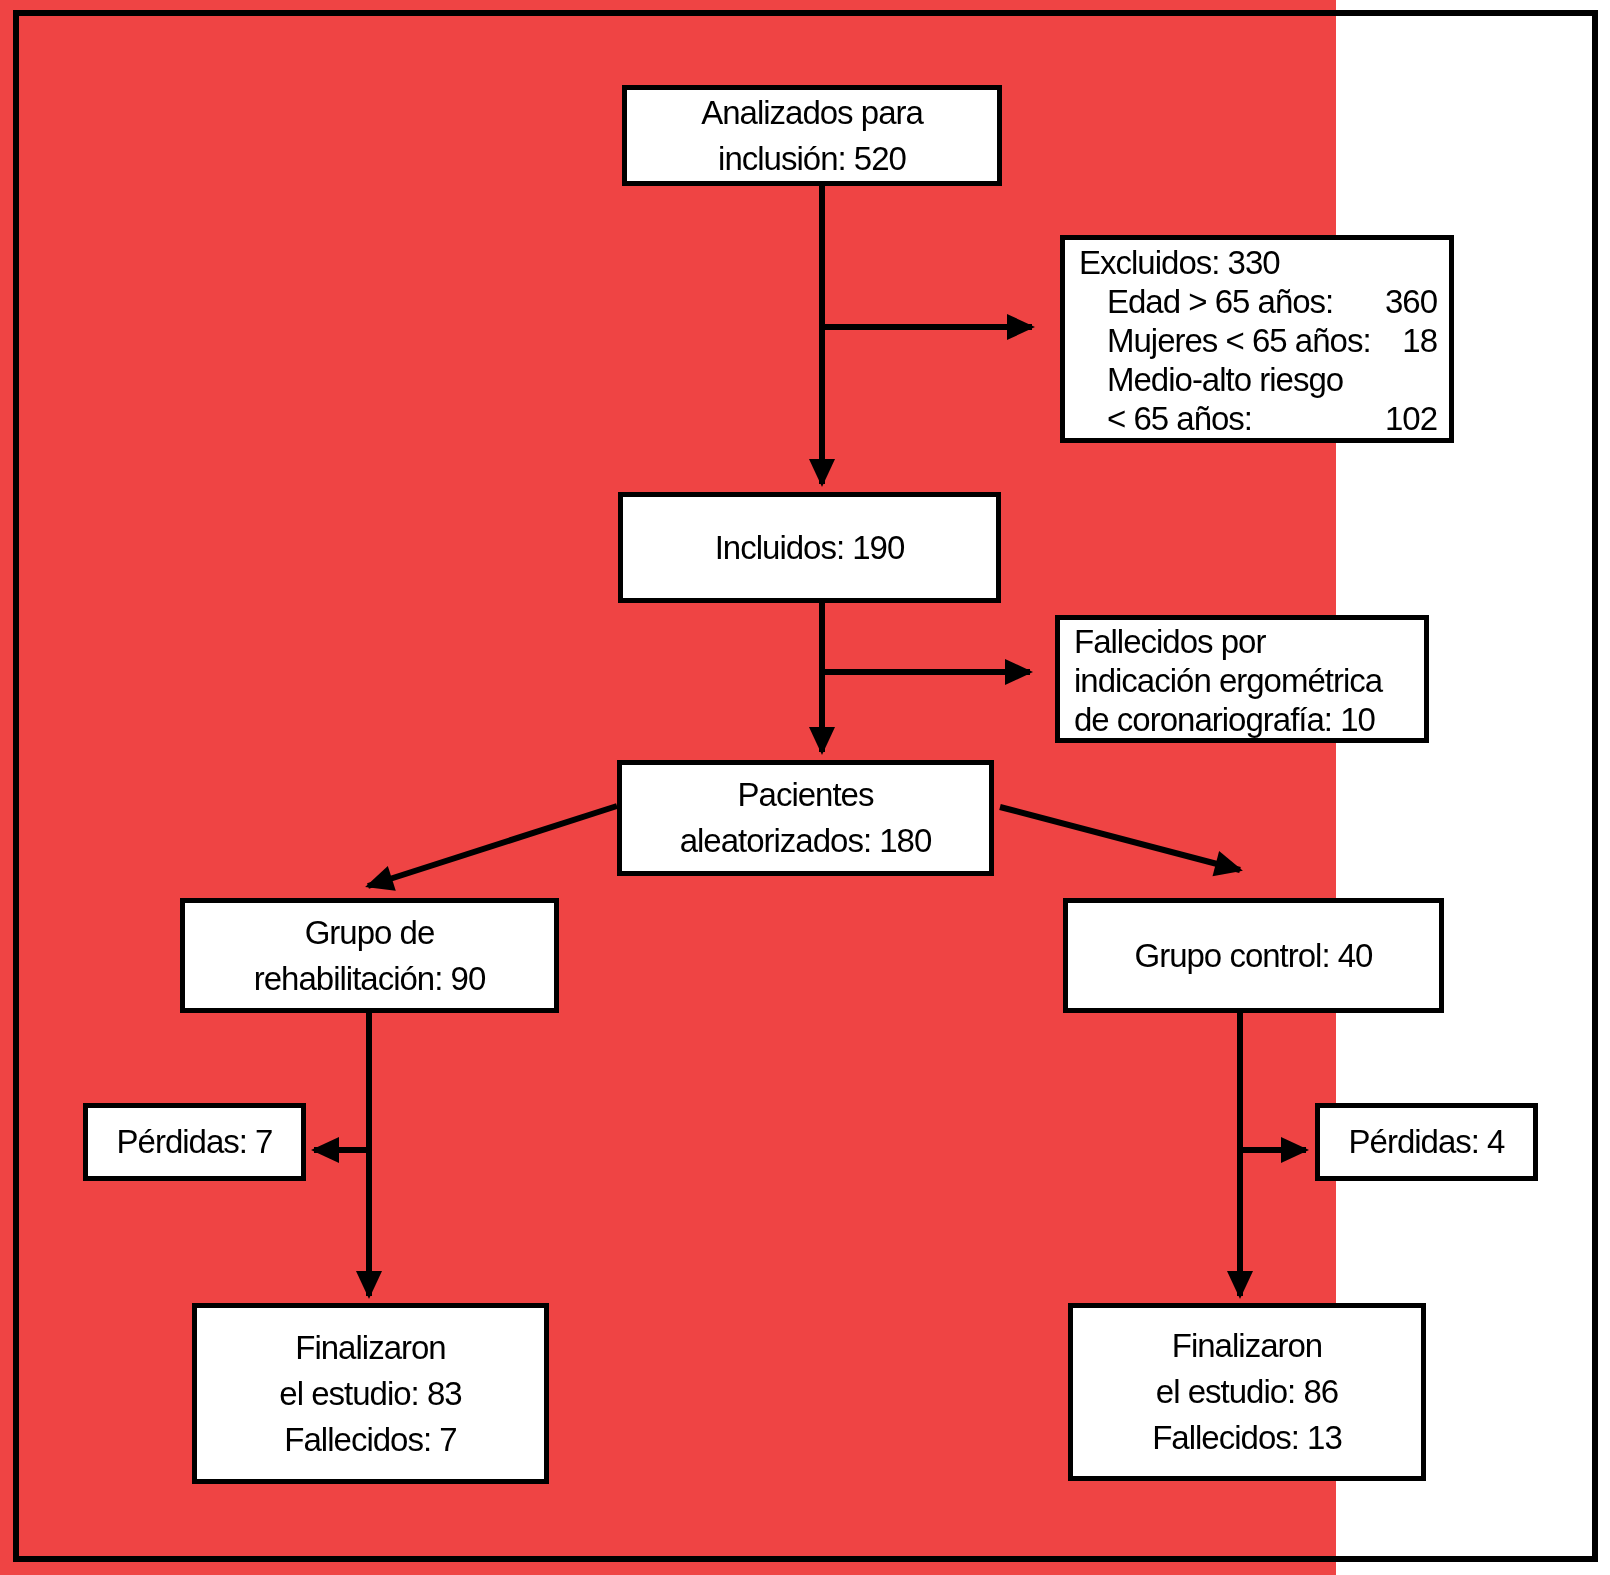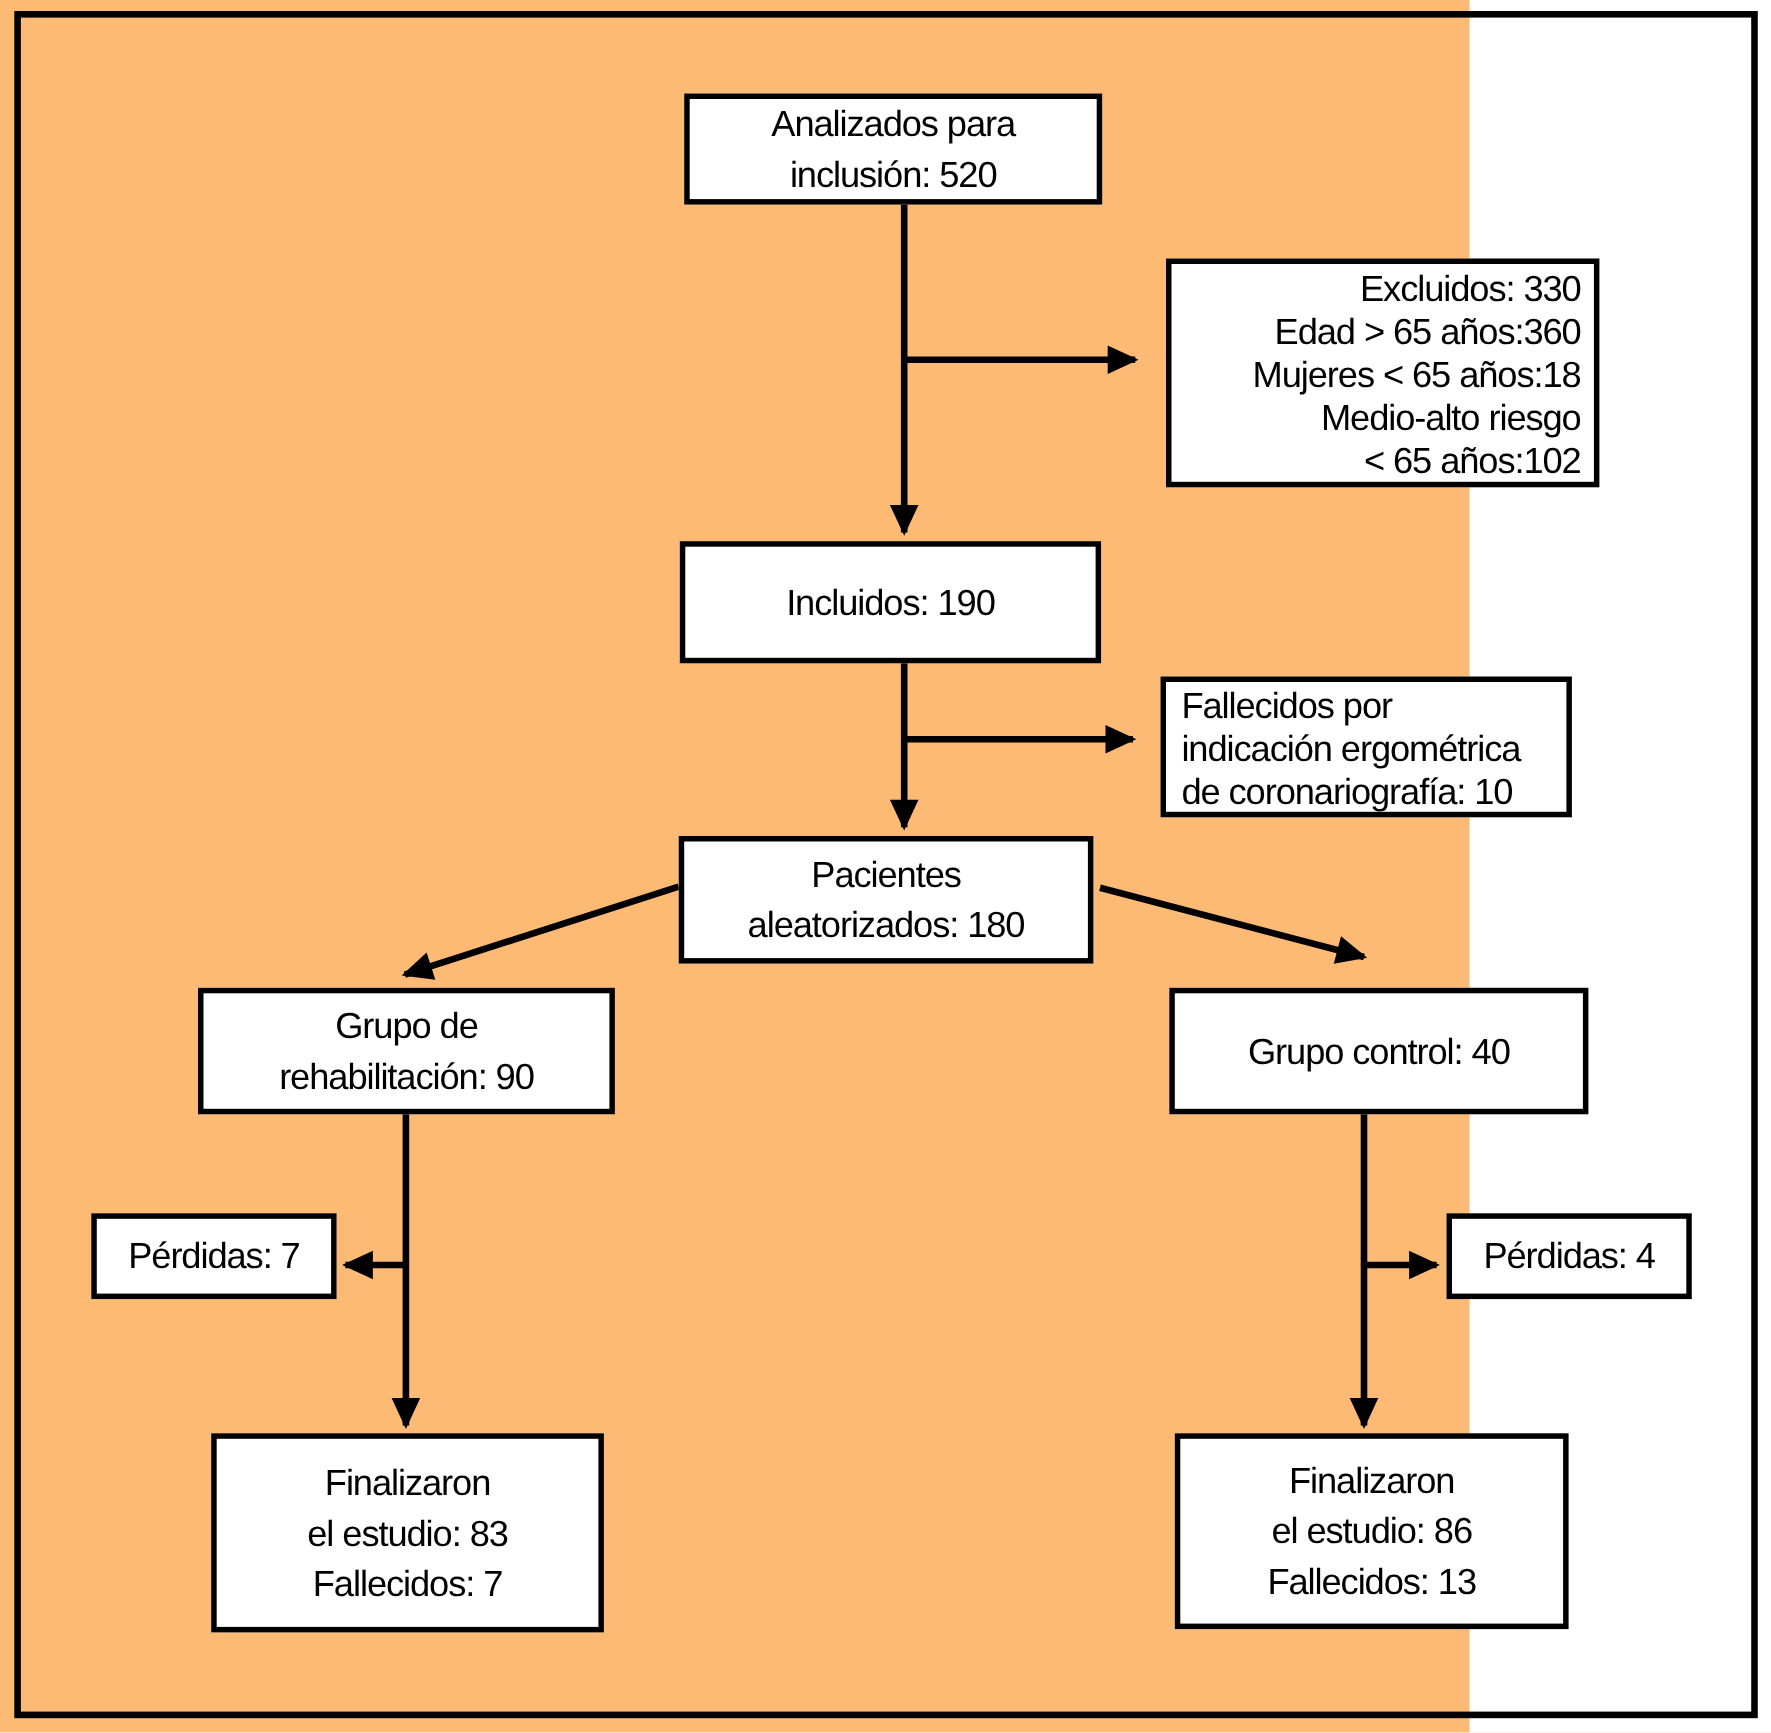--- a/index.html
+++ b/index.html
@@ -4,21 +4,21 @@
 <style>
   html, body {
     margin: 0;
     padding: 0;
     background: #ffffff;
   }
   .stage {
     position: relative;
     width: 1336px;
     height: 1575px;
-    background: #fdba74;
+    background: #ef4444;
     font-family: "Liberation Sans", "DejaVu Sans", sans-serif;
     color: #000000;
   }
   .frame {
     position: absolute;
     left: 13px;
     top: 10px;
     width: 1585px;
     height: 1552px;
     border: 6px solid #000000;
@@ -46,21 +46,21 @@
     letter-spacing: -1px;
     white-space: nowrap;
   }
   .box--left {
     align-items: stretch;
     text-align: left;
     justify-content: flex-start;
     line-height: 39px;
   }
   .b-analizados   { left: 622px;  top: 85px;   width: 380px; height: 101px; }
-  .b-excluidos1   { left: 1060px; top: 235px;  width: 394px; height: 208px; padding: 3px 12px 1px 14px; align-items: flex-end; }
+  .b-excluidos1   { left: 1060px; top: 235px;  width: 394px; height: 208px; padding: 3px 12px 1px 14px; }
   .b-incluidos    { left: 618px;  top: 492px;  width: 383px; height: 111px; }
   .b-excluidos2   { left: 1055px; top: 615px;  width: 374px; height: 128px; padding: 2px 8px 2px 14px; }
   .b-pacientes    { left: 617px;  top: 760px;  width: 377px; height: 116px; }
   .b-grupo-rehab  { left: 180px;  top: 898px;  width: 379px; height: 115px; }
   .b-grupo-ctrl   { left: 1063px; top: 898px;  width: 381px; height: 115px; }
   .b-perdidas1    { left: 83px;   top: 1103px; width: 223px; height: 78px; }
   .b-perdidas2    { left: 1315px; top: 1103px; width: 223px; height: 78px; }
   .b-final1       { left: 192px;  top: 1303px; width: 357px; height: 181px; }
   .b-final2       { left: 1068px; top: 1303px; width: 358px; height: 178px; }
   .excl-item {

